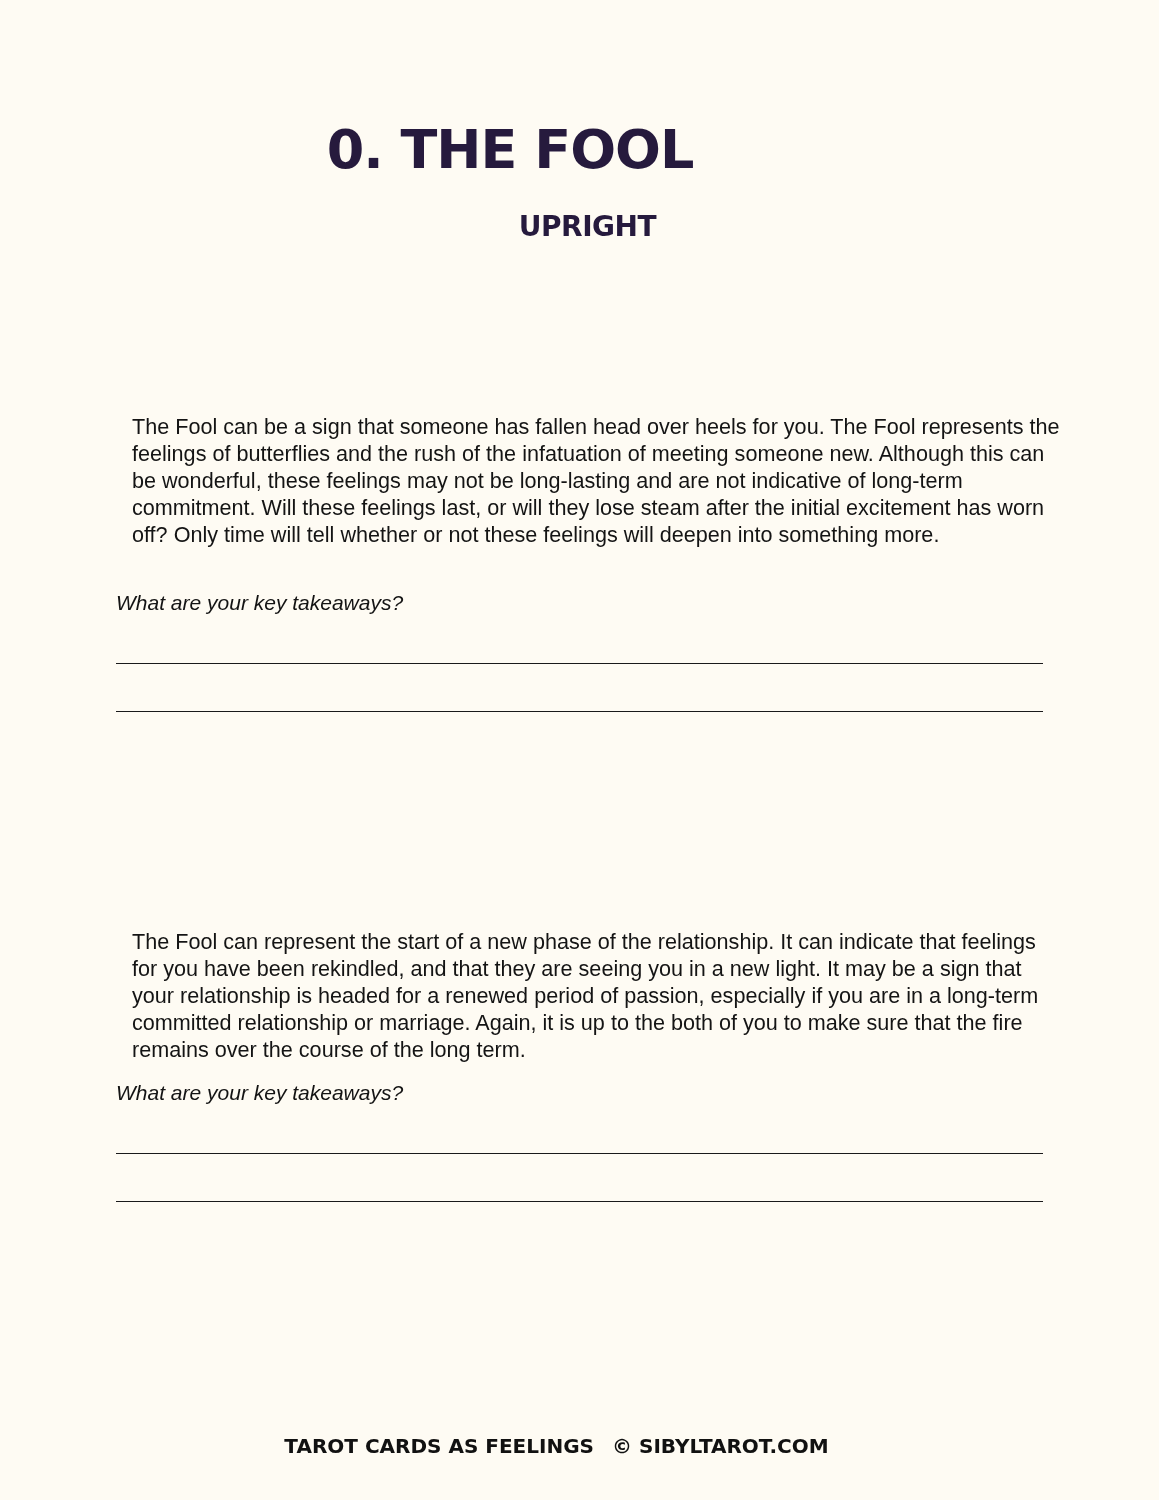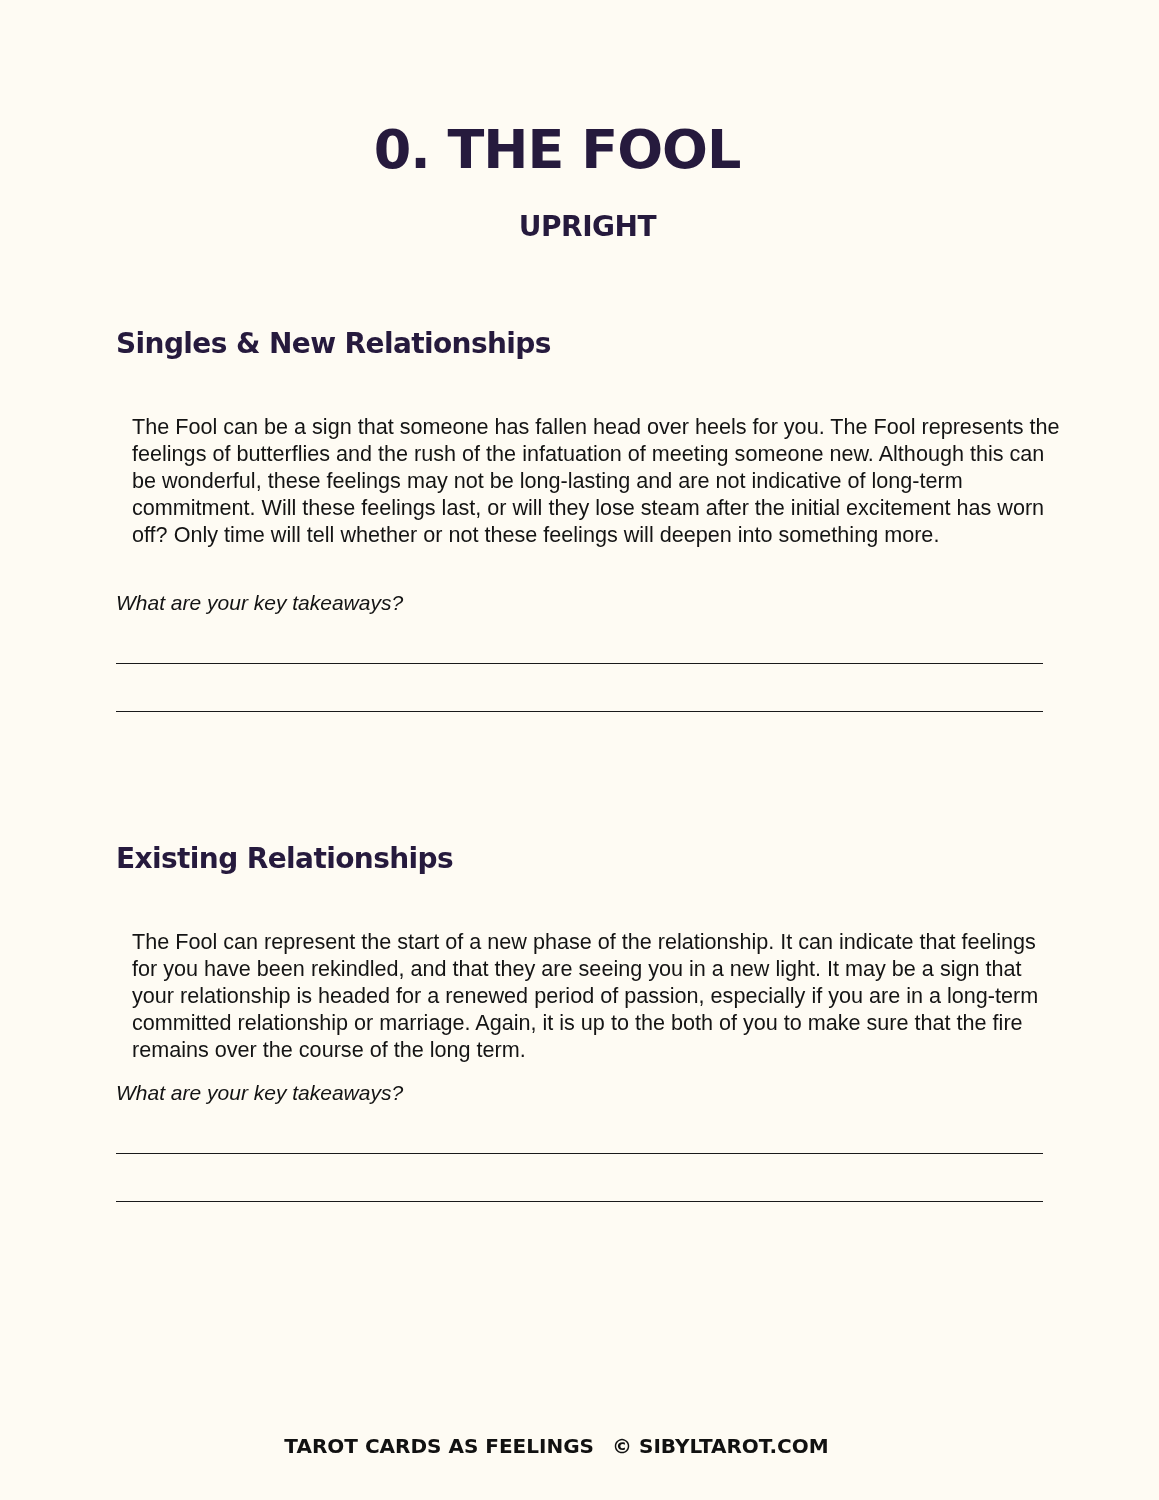--- a/index.html
+++ b/index.html
@@ -20,21 +20,20 @@
       left: 0;
       width: 1020px;
       top: 112px;
       text-align: center;
       font-family: "DejaVu Sans", sans-serif;
       font-weight: bold;
       font-size: 54px;
       letter-spacing: -1px;
       color: #261a3d;
       line-height: 76px;
-      padding-left: 47px;
     }
     .subtitle {
       position: absolute;
       left: 0;
       width: 1175px;
       top: 208px;
       text-align: center;
       font-family: "DejaVu Sans", sans-serif;
       font-weight: bold;
       font-size: 28px;
@@ -102,29 +101,27 @@
       width: 18px;
     }
   </style>
 </head>
 <body>
 
 <div class="title">0. THE FOOL</div>
 <div class="subtitle">UPRIGHT</div>
 
 <div class="section" style="top:324px; height:400px;">
-  <h2 class="section-heading">Singles &amp; New Relationships</h2>
   <p class="section-body" style="top:73px;">The Fool can be a sign that someone has fallen head over heels for you. The Fool represents the feelings of butterflies and the rush of the infatuation of meeting someone new. Although this can be wonderful, these feelings may not be long-lasting and are not indicative of long-term commitment. Will these feelings last, or will they lose steam after the initial excitement has worn off? Only time will tell whether or not these feelings will deepen into something more.</p>
   <div class="prompt" style="top:265px;">What are your key takeaways?</div>
   <div class="write-line" style="top:339px;"></div>
   <div class="write-line" style="top:387px;"></div>
 </div>
 
 <div class="section" style="top:839px; height:400px;">
-  <h2 class="section-heading">Existing Relationships</h2>
   <p class="section-body" style="top:73px;">The Fool can represent the start of a new phase of the relationship. It can indicate that feelings for you have been rekindled, and that they are seeing you in a new light. It may be a sign that your relationship is headed for a renewed period of passion, especially if you are in a long-term committed relationship or marriage. Again, it is up to the both of you to make sure that the fire remains over the course of the long term.</p>
   <div class="prompt" style="top:240px;">What are your key takeaways?</div>
   <div class="write-line" style="top:314px;"></div>
   <div class="write-line" style="top:362px;"></div>
 </div>
 
 <div class="footer">
   <span>TAROT CARDS AS FEELINGS</span><span class="gap"></span><span>© SIBYLTAROT.COM</span>
 </div>
 

